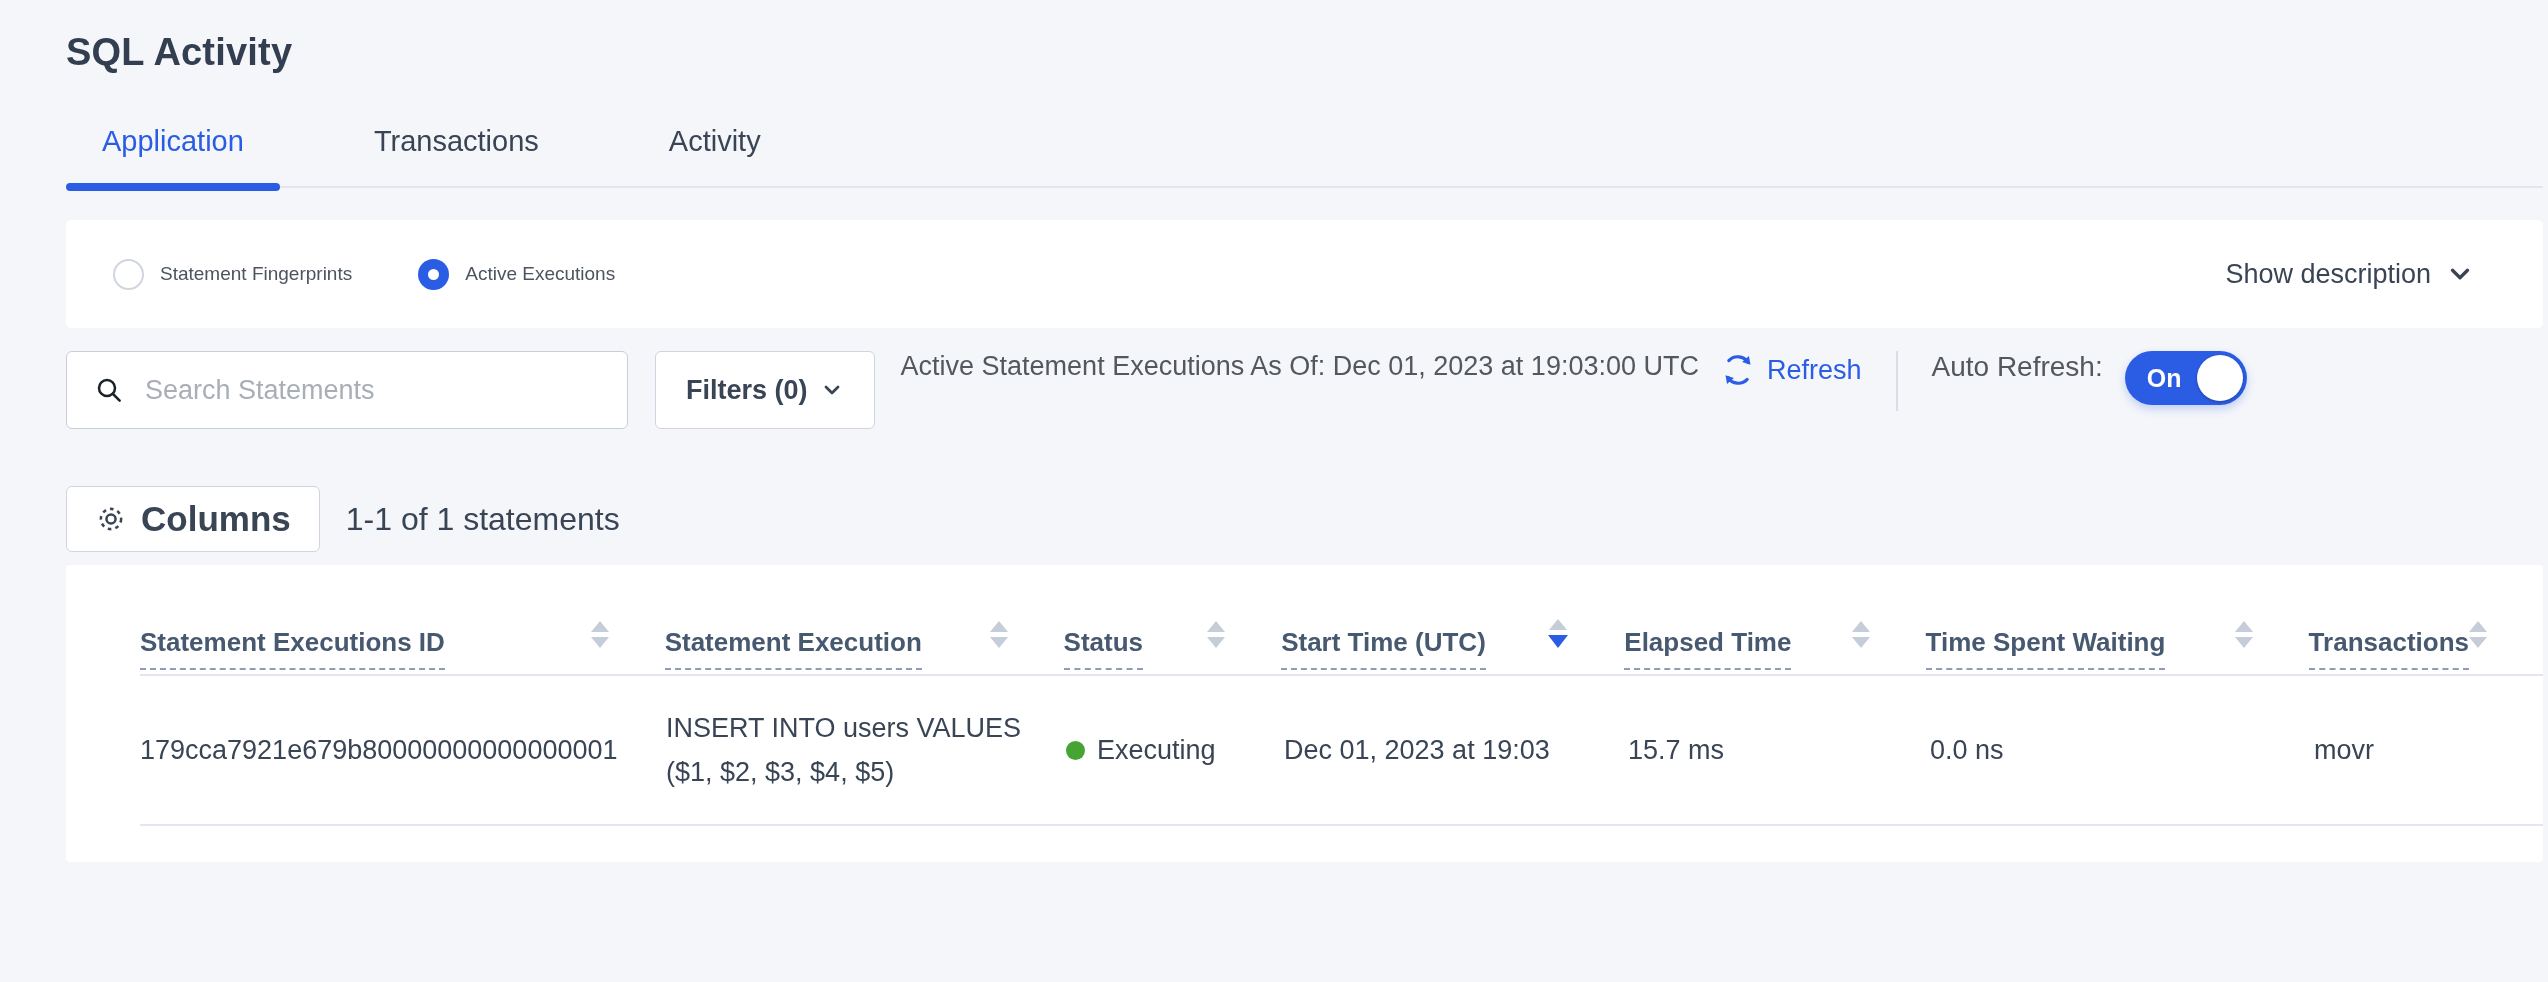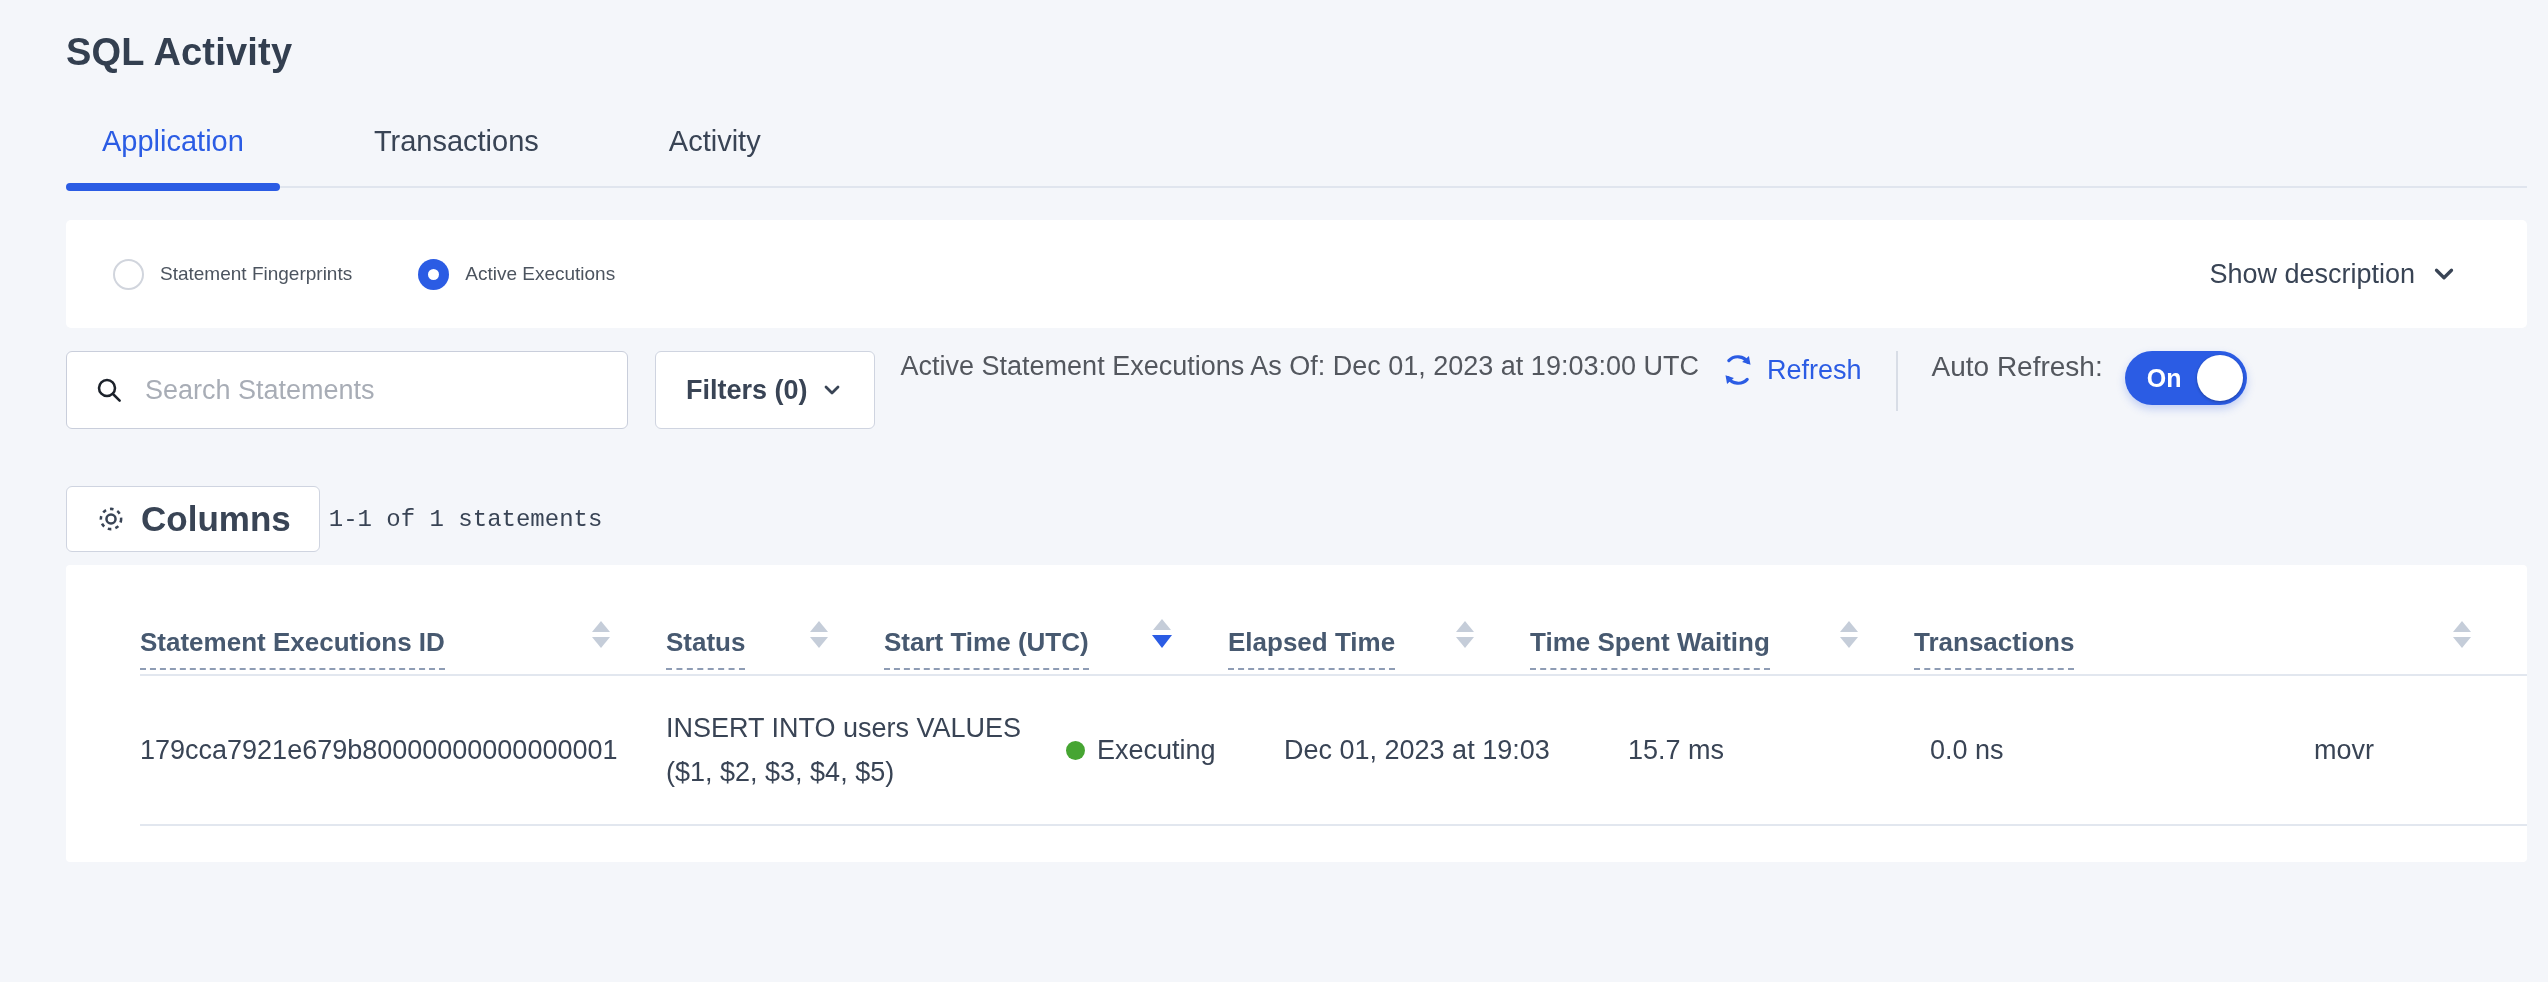--- a/index.html
+++ b/index.html
@@ -12,21 +12,21 @@
     --line:#e2e7ef;
     --arrow:#c5cdd9;
   }
   *{box-sizing:border-box;margin:0;padding:0;}
   html,body{width:2548px;height:982px;overflow:hidden;}
   body{
     background:var(--page-bg);
     font-family:"Liberation Sans","DejaVu Sans",sans-serif;
     color:var(--navy);
   }
-  .content{padding-left:66px;padding-right:21px;}
+  .content{padding-left:66px;padding-right:5px;}
 
   
   .page-title{
     padding-top:30px;
     font-size:38px;font-weight:700;line-height:44px;color:#333f50;
     letter-spacing:.2px;
   }
 
   
   .tabs{
@@ -107,21 +107,21 @@
     background:#fff;box-shadow:0 1px 3px rgba(0,0,0,.3);
   }
 
   
   .columns-row{margin-top:57px;display:flex;align-items:center;}
   .columns-btn{
     height:66px;padding:0 28px;background:#fff;border:1px solid #cfd4e0;border-radius:6px;
     display:flex;align-items:center;cursor:pointer;
   }
   .columns-btn .label{margin-left:14px;font-size:35px;font-weight:700;color:var(--navy);}
-  .results-count{margin-left:9px;font-size:24px;color:var(--navy);font-family:Liberation Mono, monospace;}
+  .results-count{margin-left:26px;font-size:32px;color:var(--navy);}
 
   
   .table-card{
     margin-top:13px;height:297px;background:#fff;border-radius:4px;
     padding-left:74px;
   }
   .thead{
     display:flex;height:111px;align-items:flex-end;
     border-bottom:2px solid var(--line);
   }
@@ -241,20 +241,27 @@
 
   <div class="table-card">
     <div class="thead">
       <div class="th c1">
         <span class="th-label">Statement Executions ID</span>
         <span class="arrows">
             <span class="arrow-up"></span>
             <span class="arrow-down"></span>
           </span>
       </div>
+      <div class="th c2">
+        <span class="th-label">Statement Execution</span>
+        <span class="arrows">
+            <span class="arrow-up"></span>
+            <span class="arrow-down"></span>
+          </span>
+      </div>
       <div class="th c3">
         <span class="th-label">Status</span>
         <span class="arrows">
             <span class="arrow-up"></span>
             <span class="arrow-down"></span>
           </span>
       </div>
       <div class="th c4 sorted-desc">
         <span class="th-label">Start Time (UTC)</span>
         <span class="arrows">

